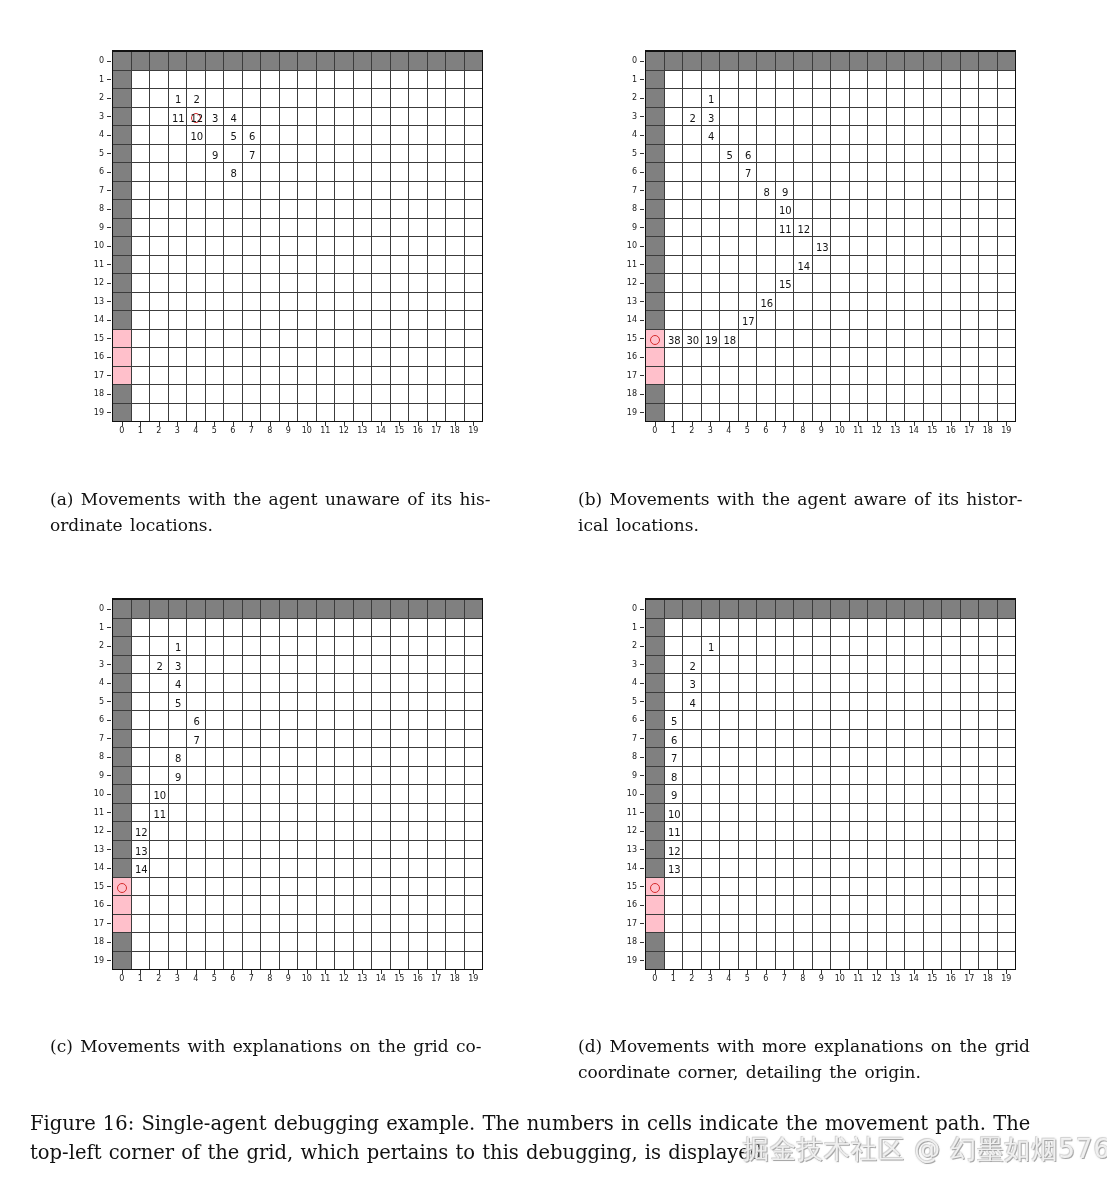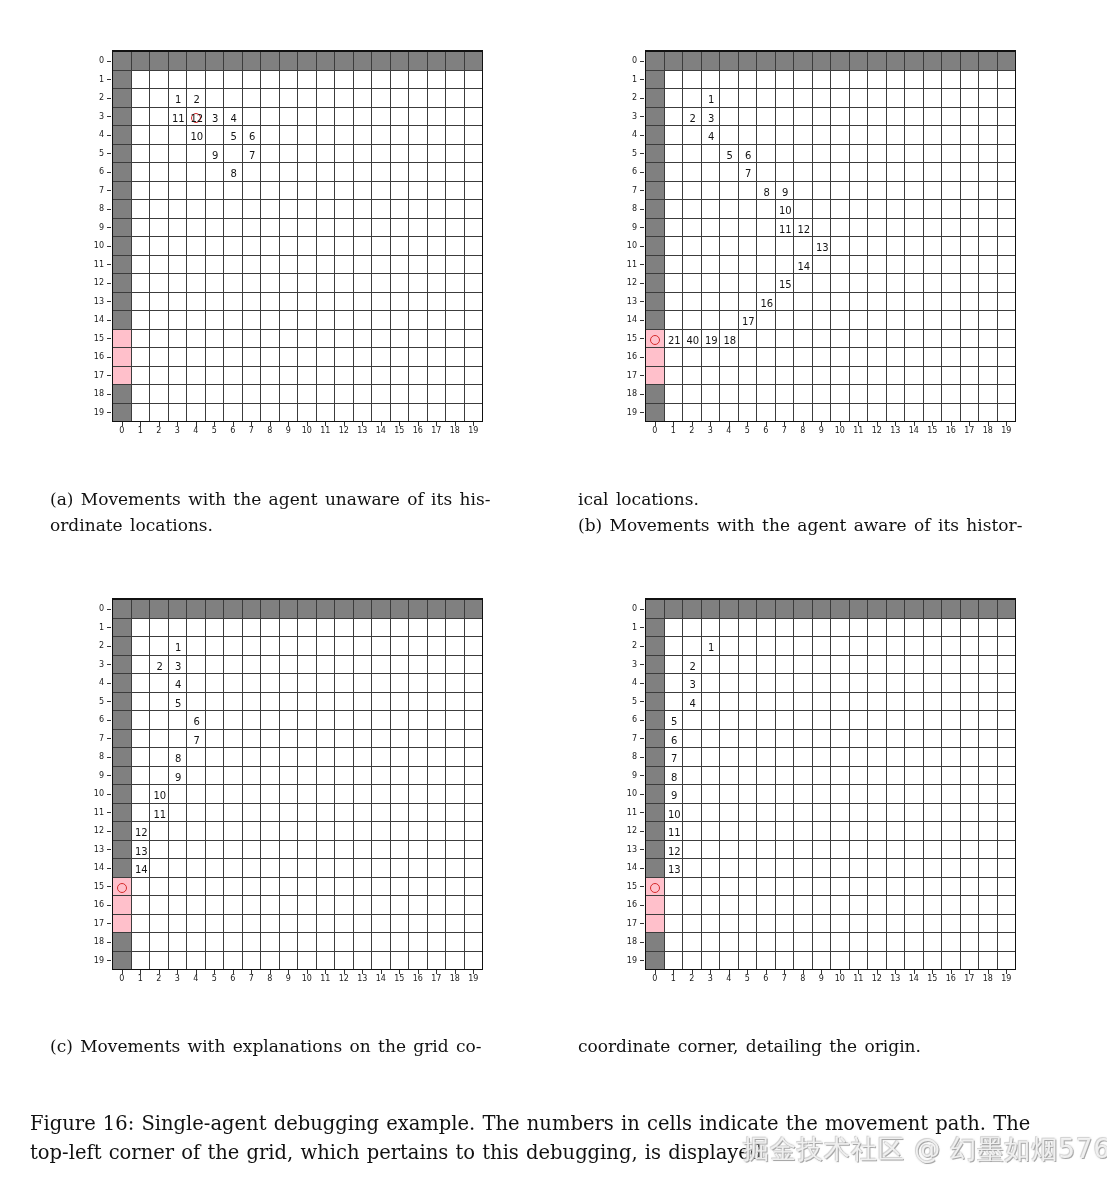--- a/index.html
+++ b/index.html
@@ -1015,22 +1015,22 @@
         <span class="step" style="left: 130.5px; top: 150px;">10</span>
         <span class="step" style="left: 130.5px; top: 168.5px;">11</span>
         <span class="step" style="left: 149px; top: 168.5px;">12</span>
         <span class="step" style="left: 167.5px; top: 187px;">13</span>
         <span class="step" style="left: 149px; top: 205.5px;">14</span>
         <span class="step" style="left: 130.5px; top: 224px;">15</span>
         <span class="step" style="left: 112px; top: 242.5px;">16</span>
         <span class="step" style="left: 93.5px; top: 261px;">17</span>
         <span class="step" style="left: 75px; top: 279.5px;">18</span>
         <span class="step" style="left: 56.5px; top: 279.5px;">19</span>
-        <span class="step" style="left: 38px; top: 279.5px;">40</span>
-        <span class="step" style="left: 19.5px; top: 279.5px;">21</span>
+        <span class="step" style="left: 38px; top: 279.5px;">30</span>
+        <span class="step" style="left: 19.5px; top: 279.5px;">38</span>
         <div class="marker" style="left: 4.25px; top: 282.75px;"></div>
       </div>
     <div class="xlabels">
         <span class="xlabel" style="left: 1px;">0</span>
         <div class="xtick" style="left: 9.75px;"></div>
         <span class="xlabel" style="left: 19.5px;">1</span>
         <div class="xtick" style="left: 28.25px;"></div>
         <span class="xlabel" style="left: 38px;">2</span>
         <div class="xtick" style="left: 46.75px;"></div>
         <span class="xlabel" style="left: 56.5px;">3</span>
@@ -2076,29 +2076,30 @@
         <div class="xtick" style="left: 361.25px;"></div>
       </div>
   </div>
 
   <div class="caption cap-a">
     <span>(a) Movements with the agent unaware of its his-</span>
     <span>ordinate locations.</span>
   </div>
 
   <div class="caption cap-b">
+    <span>(b) Movements with the agent aware of its histor-</span>
     <span>ical locations.</span>
-    <span>(b) Movements with the agent aware of its histor-</span>
   </div>
 
   <div class="caption cap-c">
     <span>(c) Movements with explanations on the grid co-</span>
   </div>
 
   <div class="caption cap-d">
+    <span>(d) Movements with more explanations on the grid</span>
     <span>coordinate corner, detailing the origin.</span>
   </div>
 
   <div class="figcaption">
     <span>Figure 16: Single-agent debugging example.  The numbers in cells indicate the movement path.  The</span>
     <span>top-left corner of the grid, which pertains to this debugging, is displayed.</span>
   </div>
 
   <div class="watermark">掘金技术社区 @ 幻墨如烟576</div>
 

